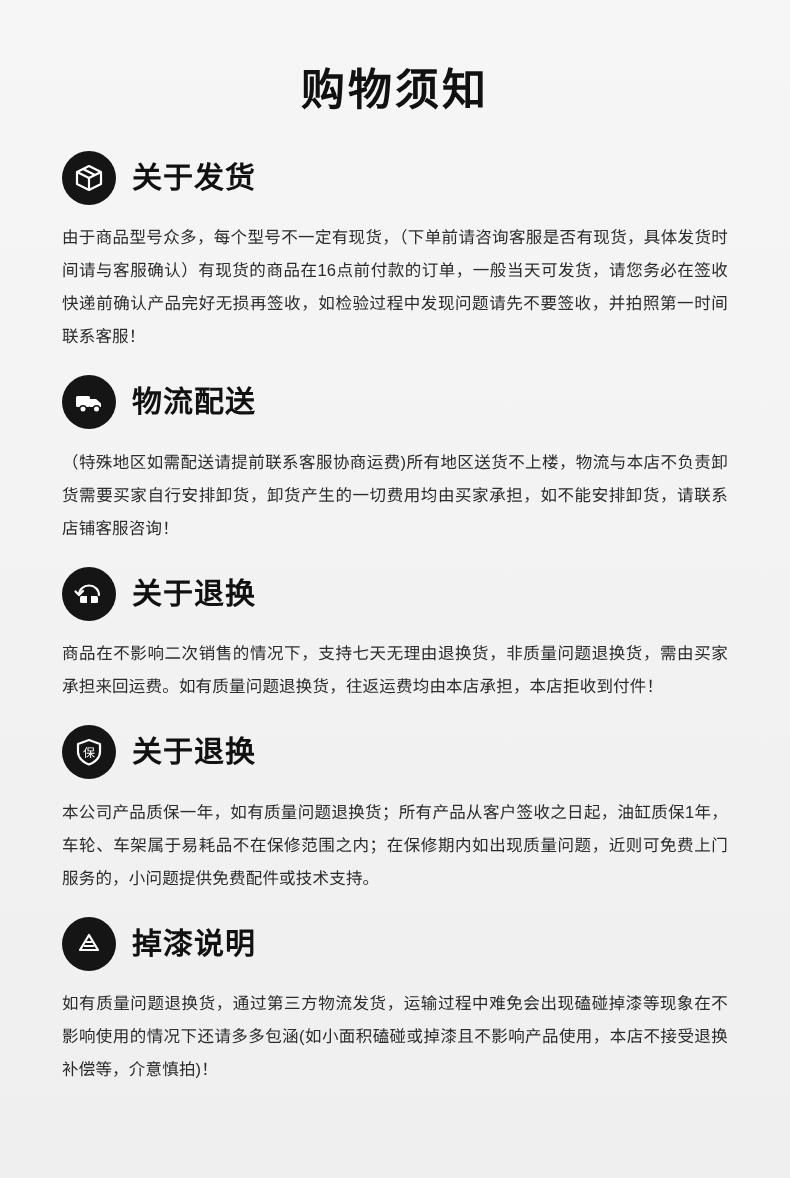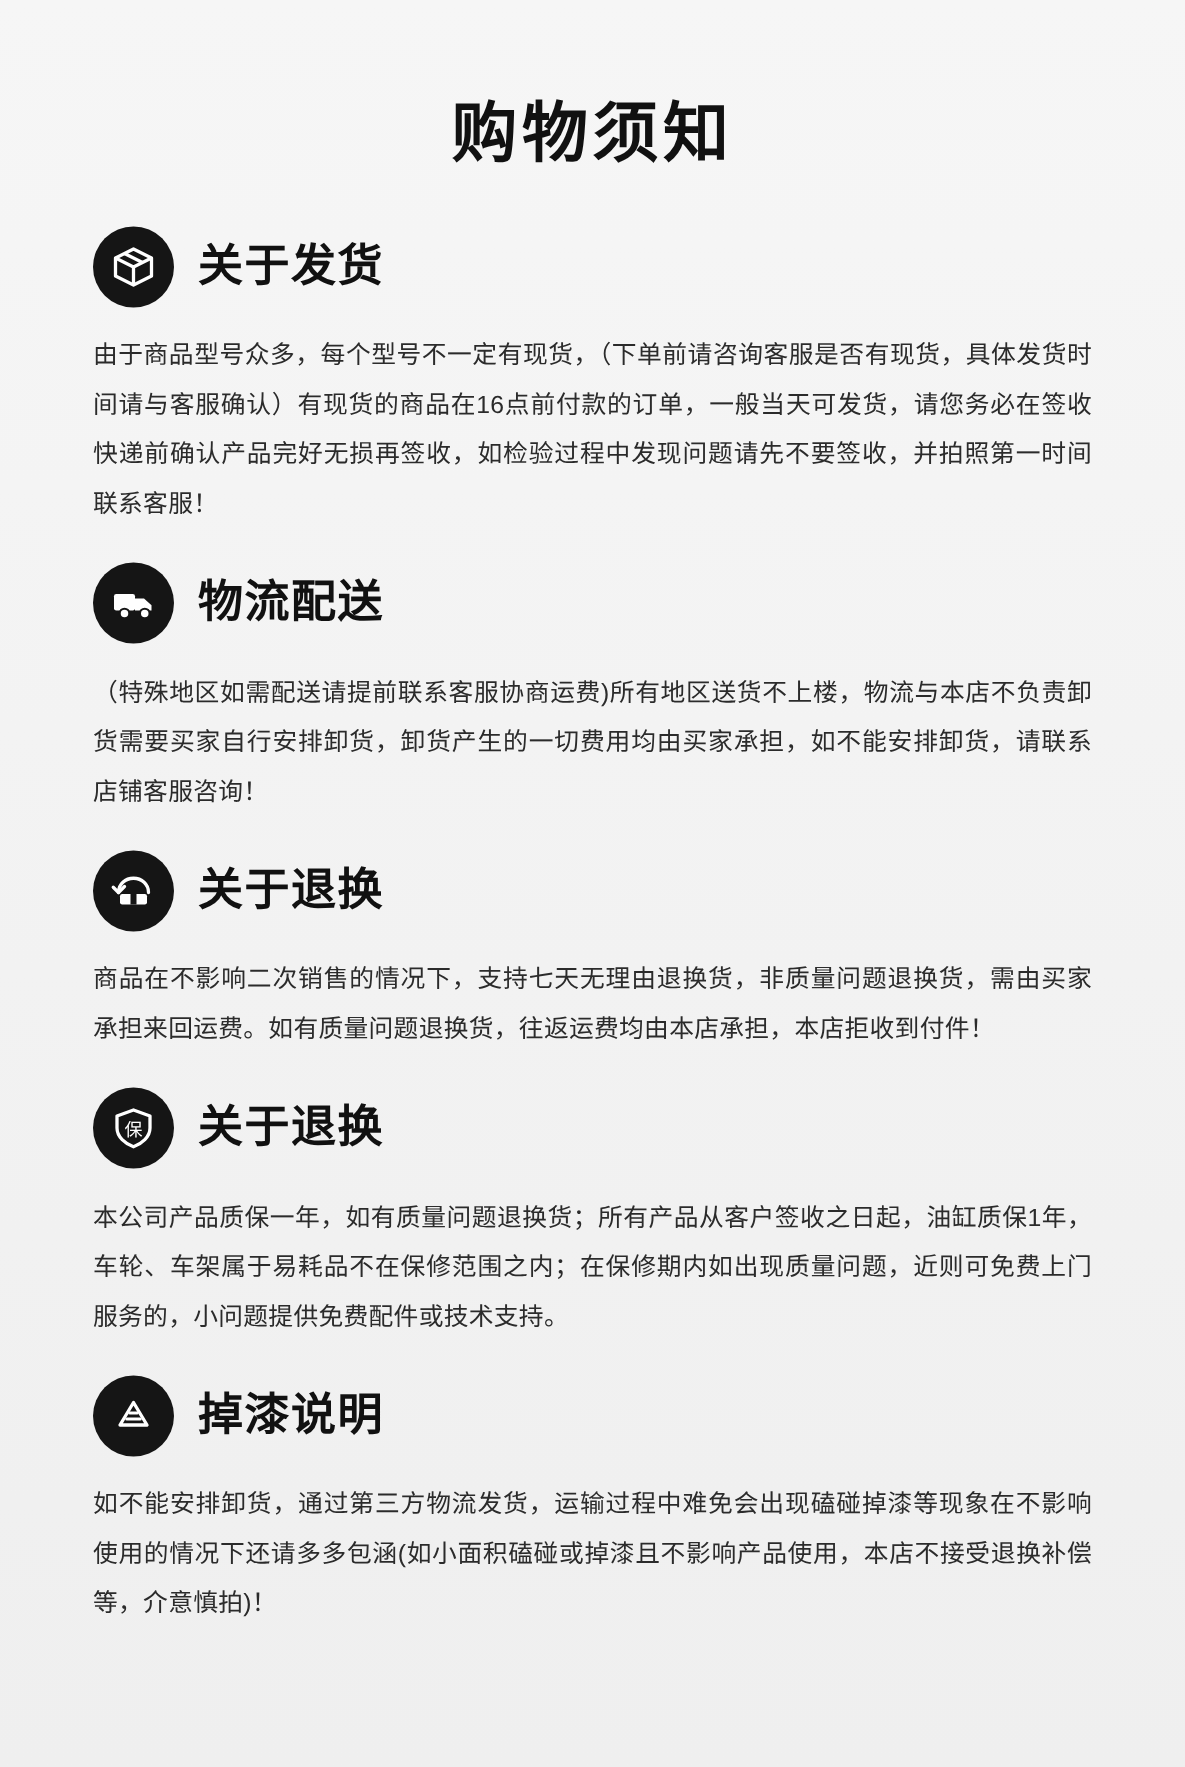--- a/index.html
+++ b/index.html
@@ -144,16 +144,16 @@
     <div class="section-head">
       <span class="badge">
         <svg width="32" height="32" viewBox="0 0 32 32" aria-hidden="true">
           <path d="M16 7 L25 22 L7 22 Z" fill="none" stroke="#ffffff" stroke-width="2.2" stroke-linejoin="round"></path>
           <path d="M11.5 18 L20.5 18" fill="none" stroke="#ffffff" stroke-width="2" stroke-linecap="round"></path>
           <path d="M13.5 14 L18.5 14" fill="none" stroke="#ffffff" stroke-width="2" stroke-linecap="round"></path>
         </svg>
       </span>
       <span class="section-title">掉漆说明</span>
     </div>
-    <p class="section-body">如不能安排卸货，通过第三方物流发货，运输过程中难免会出现磕碰掉漆等现象在不影响使用的情况下还请多多包涵(如小面积磕碰或掉漆且不影响产品使用，本店不接受退换补偿等，介意慎拍)！</p>
+    <p class="section-body">如有质量问题退换货，通过第三方物流发货，运输过程中难免会出现磕碰掉漆等现象在不影响使用的情况下还请多多包涵(如小面积磕碰或掉漆且不影响产品使用，本店不接受退换补偿等，介意慎拍)！</p>
   </div>
 
 </div>
 
 </body></html>

